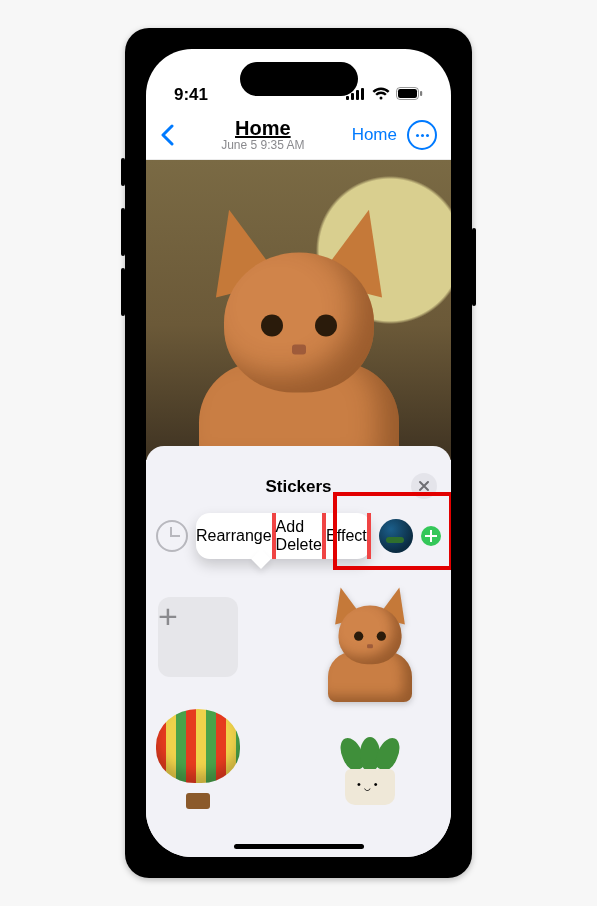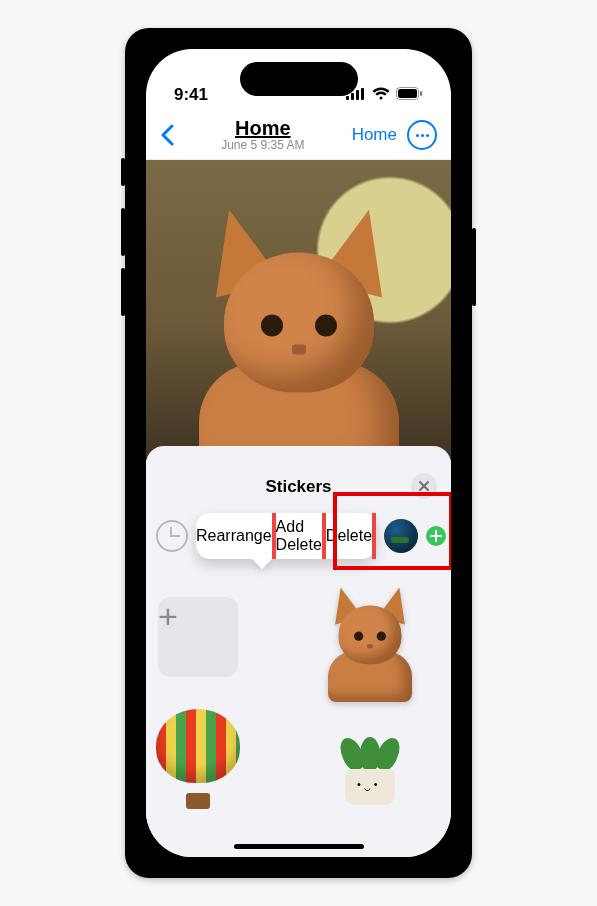--- a/index.html
+++ b/index.html
@@ -262,21 +262,21 @@
           </span>
         </div>
 
         <div class="highlight"></div>
 
         <div class="row">
           <span class="recent"></span>
           <div class="ctx">
             <div class="item">Rearrange</div>
             <div class="item">Add Delete</div>
-            <div class="item">Delete</div>
+            <div class="item">Effect</div>
             <span class="caret"></span>
           </div>
           <span class="emoji"></span>
           <span class="greenplus"></span>
         </div>
 
         <div class="grid">
           <div class="tile">
             <div class="addtile">+</div>
           </div>

